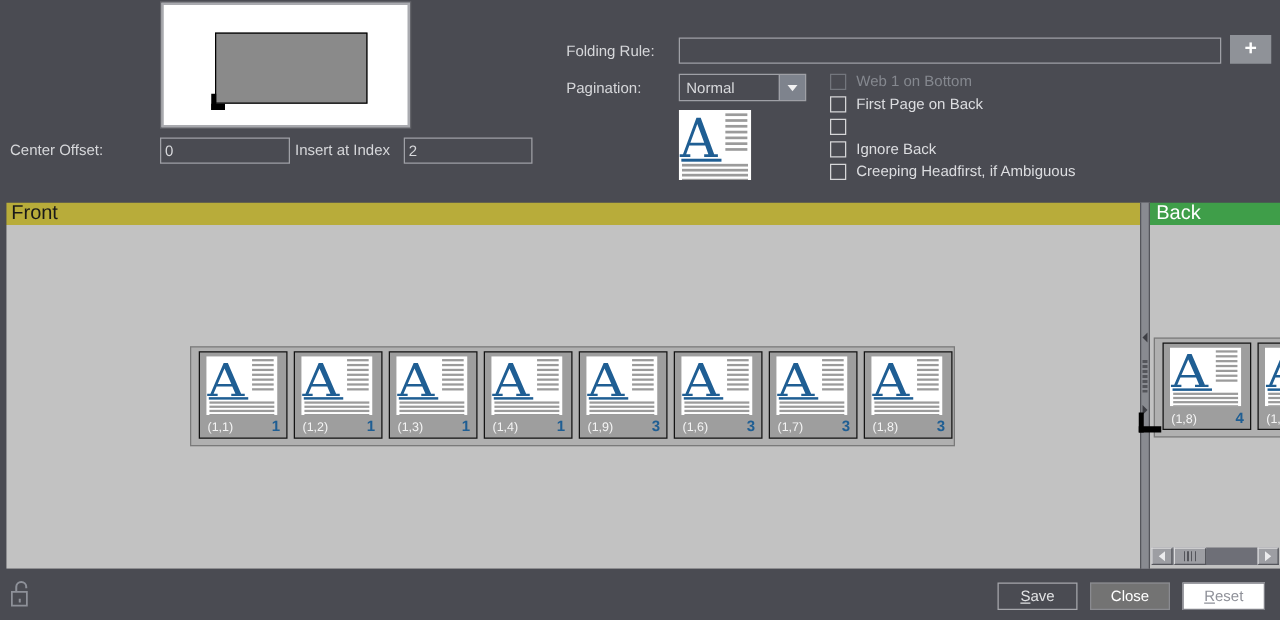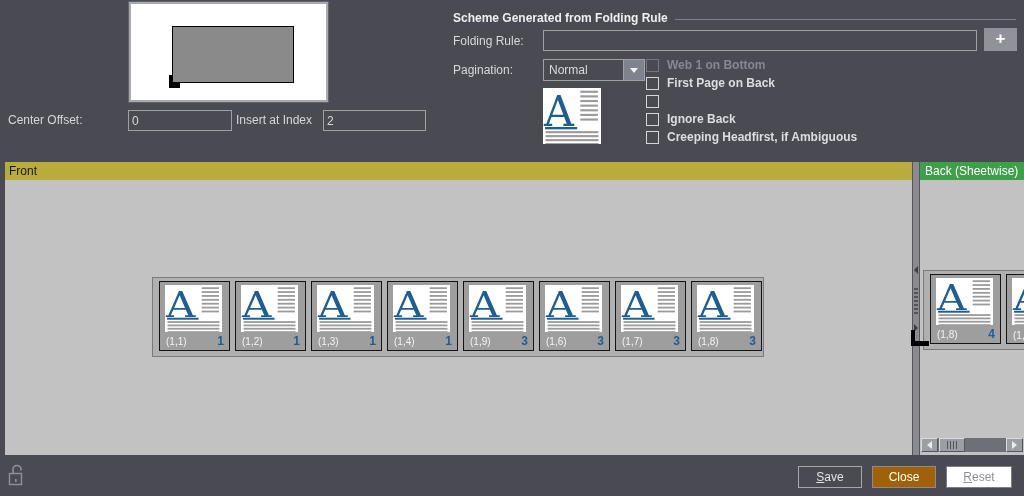--- a/index.html
+++ b/index.html
@@ -22,29 +22,29 @@
   .group-title{font-weight:bold;font-size:12px;color:#efeff1;white-space:nowrap;}
   .group-rule{flex:1;height:1px;background:#7f8087;margin-top:2px;}
   .plus-btn{position:absolute;left:984px;top:28px;width:33px;height:23px;background:#8f9298;color:#fff;
             font-size:17px;font-weight:bold;text-align:center;line-height:21px;cursor:default;}
   .combo{position:absolute;left:543px;top:59px;width:102px;height:22px;border:1px solid #9fa0a6;
          box-sizing:border-box;display:flex;background:#4a4b52;}
   .combo-value{flex:1;font-size:12px;color:#d8d9dc;line-height:20px;padding-left:5px;}
   .combo-btn{width:20px;background:#7e838d;border-left:1px solid #9fa0a6;display:flex;align-items:center;justify-content:center;}
   .tri-down{width:0;height:0;border-left:4px solid transparent;border-right:4px solid transparent;border-top:5px solid #f2f2f3;}
 
-  .cb-row{position:absolute;left:646px;display:flex;align-items:center;gap:8px;height:16px;font-weight:bold;}
+  .cb-row{position:absolute;left:664px;display:flex;align-items:center;gap:8px;height:16px;}
   .cb-box{width:13px;height:13px;box-sizing:border-box;border:1px solid #d6d6d8;background:transparent;flex:none;}
   .cb-lab{font-size:12px;color:#dcdde0;white-space:nowrap;}
   .cb-row.disabled .cb-box{border-color:#73767d;}
   .cb-row.disabled .cb-lab{color:#85888f;}
 
   
   .panel{position:absolute;top:162px;overflow:hidden;}
-  .panel-header{height:18px;line-height:18px;font-size:12px;padding-left:4px;box-sizing:border-box;}
+  .panel-header{height:18px;line-height:18px;font-size:16px;padding-left:4px;box-sizing:border-box;}
   .panel-body{position:relative;height:275px;background:#c2c2c2;overflow:hidden;}
   #front-panel{left:5px;width:907px;height:293px;}
   #front-panel .panel-header{background:#b8ac3a;color:#191919;}
   #back-panel{left:920px;width:104px;height:293px;}
   #back-panel .panel-header{background:#3f9e49;color:#ffffff;padding-left:5px;}
 
   .strip{position:absolute;background:#b0b0b0;border:1px solid #7a7a7a;box-sizing:border-box;
          display:flex;gap:5px;padding:3px 0 0 6px;}
   #front-strip{left:147px;top:97px;width:612px;height:80px;}
   #back-strip{left:3px;top:90px;width:168px;height:80px;}
@@ -71,43 +71,39 @@
   .sb-thumb{position:absolute;left:18px;top:0;width:26px;height:14px;background:#9d9ea3;box-sizing:border-box;
             border:1px solid;border-color:#dadadc #55565c #55565c #dadadc;display:flex;align-items:center;justify-content:center;}
   .sb-grip{width:10px;height:8px;background:repeating-linear-gradient(90deg,#54555b 0 1px,transparent 1px 3px);}
   .tri-l{width:0;height:0;border-top:4px solid transparent;border-bottom:4px solid transparent;border-right:5px solid #ececee;}
   .tri-r{width:0;height:0;border-top:4px solid transparent;border-bottom:4px solid transparent;border-left:5px solid #ececee;}
 
   
   .btn{position:absolute;top:466px;height:22px;box-sizing:border-box;font-size:12px;text-align:center;
        line-height:20px;cursor:default;}
   #save-btn{left:798px;width:64px;background:#4a4b52;border:1px solid #a6a7ac;color:#e2e3e5;}
-  #close-btn{left:872px;width:64px;background:#a16207;border:1px solid #8a8b90;color:#ffffff;}
+  #close-btn{left:872px;width:64px;background:#737373;border:1px solid #8a8b90;color:#ffffff;}
   #reset-btn{left:946px;width:66px;background:#ffffff;border:1px solid #7e7f86;color:#8f9199;}
   .mn::first-letter{text-decoration:underline;}
 </style>
 </head>
 <body>
 
 <div id="root">
 
   <div class="preview-frame">
     <div class="preview-sheet"></div>
   </div>
   <div class="corner-mark" style="left:169px;top:75px;width:7px;height:8px;"></div>
 
   <div class="lbl" style="left:8px;top:113px;">Center Offset:</div>
   <input class="tinput" style="left: 128px; top: 110px; width: 104px;" value="0">
   <div class="lbl" style="left:236px;top:113px;">Insert at Index</div>
   <input class="tinput" style="left: 323px; top: 110px; width: 103px;" value="2">
 
-  <div class="group-head">
-    <span class="group-title">Scheme Generated from Folding Rule</span>
-    <span class="group-rule"></span>
-  </div>
 
   <div class="lbl" style="left:453px;top:34px;">Folding Rule:</div>
   <input class="tinput" style="left: 543px; top: 30px; width: 434px;" value="">
   <div class="plus-btn">
     <span>+</span>
   </div>
 
   <div class="lbl" style="left:453px;top:63px;">Pagination:</div>
   <div class="combo">
     <span class="combo-value">Normal</span>

